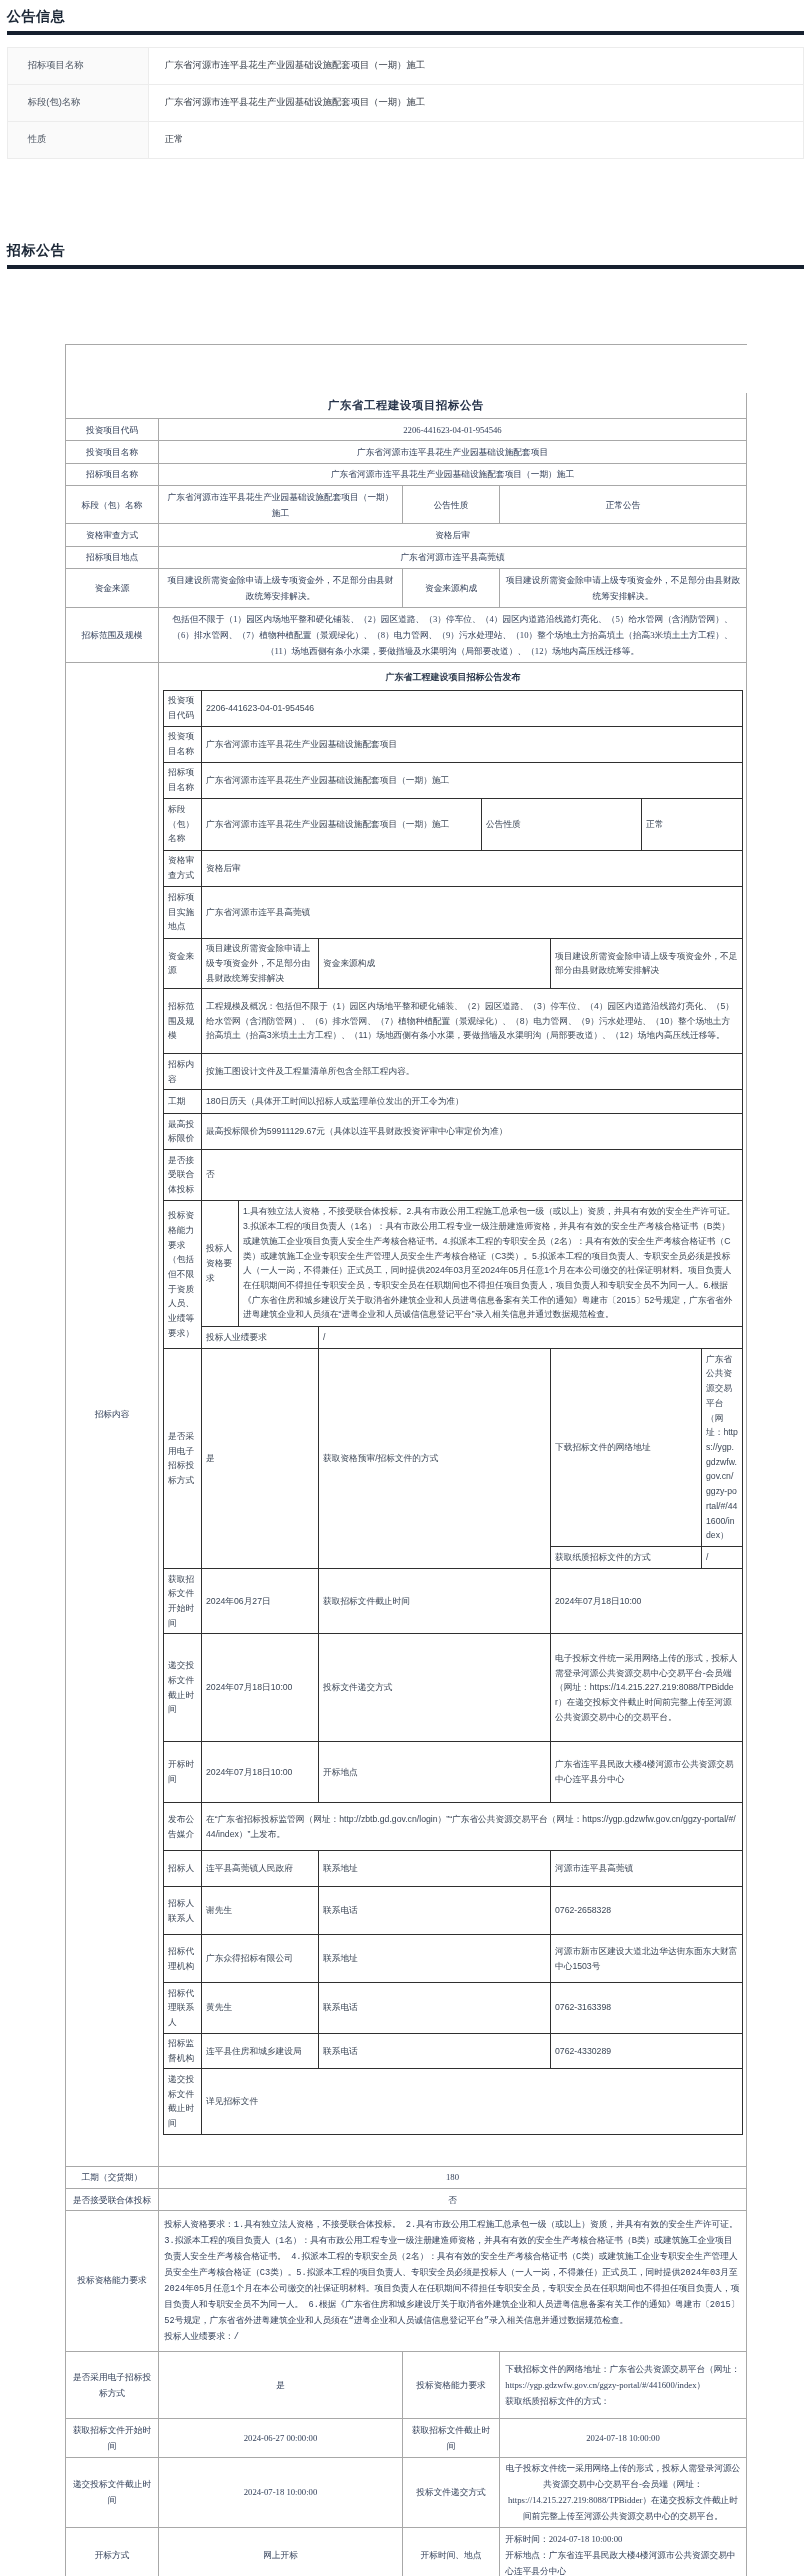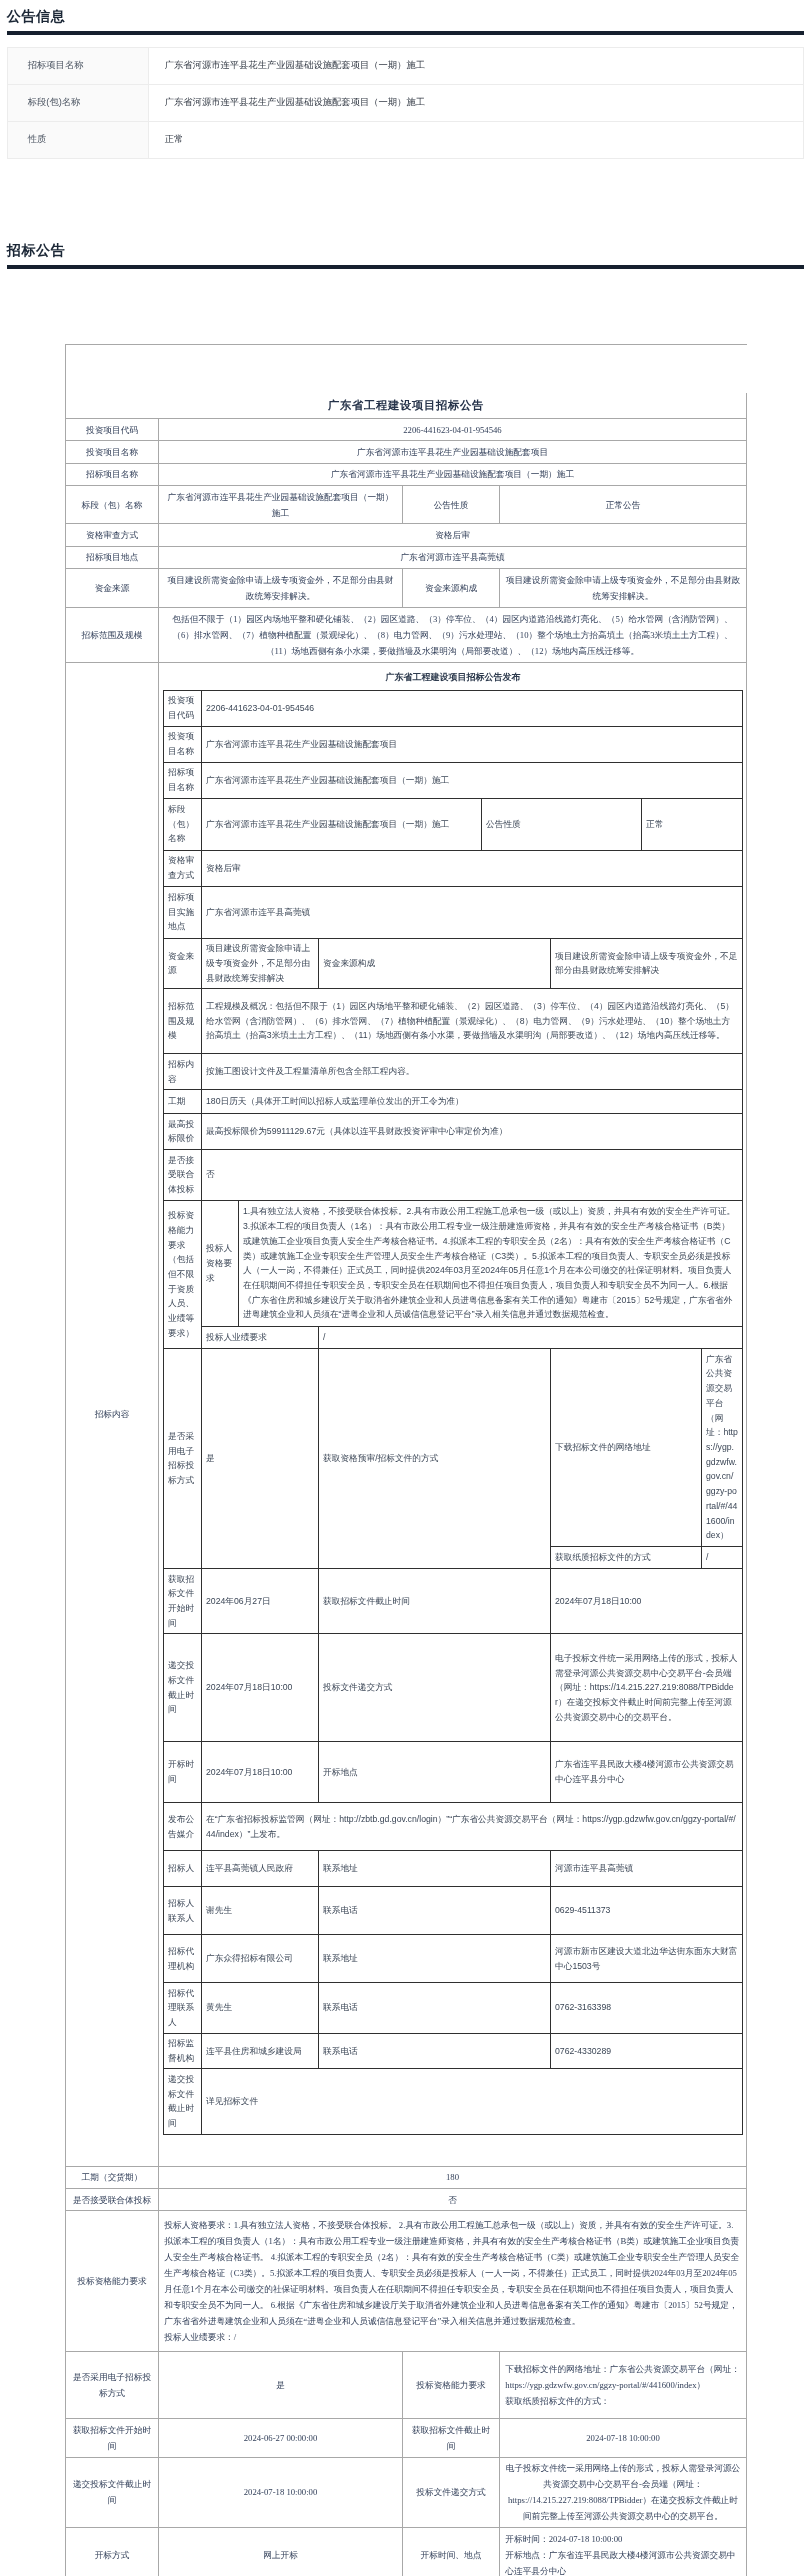--- a/index.html
+++ b/index.html
@@ -55,21 +55,21 @@
   .ih80{min-height:53px;} .ih160{min-height:107px;} .ih90{min-height:60px;} .ih70{min-height:47px;}
   .ih56{min-height:37px;} .ih51{min-height:34px;} .ih88{min-height:59px;}
   .isub{flex:1;display:flex;flex-direction:column;}
   .isub-row{display:flex;flex:1;border-bottom:1.3px solid #2f2f2f;}
   .isub-row:last-child{border-bottom:none;}
   .qual-l{width:37px;flex:0 0 37px;}
   .d1{width:151px;flex:0 0 151px;}
   .d2{flex:1;}
 
   
-  .b-qual{min-height:141px;} .b-etender{min-height:67px;} .b-get{min-height:35px;}
+  .b-qual{min-height:141px;font-family:Liberation Mono, monospace;} .b-etender{min-height:67px;} .b-get{min-height:35px;}
   .b-submit{min-height:51px;} .b-open{min-height:37px;} .b29{min-height:19.3px;}
 </style>
 </head>
 <body>
 
 <div>
   <div class="sec-heading">公告信息</div>
   <div class="sec-rule"></div>
   <div class="info-table">
     <div class="info-row">
@@ -248,21 +248,21 @@
           <div class="irow">
             <div class="ic iw-a ih52">招标人</div>
             <div class="ic iw-b ih52">连平县高莞镇人民政府</div>
             <div class="ic iw-c ih52">联系地址</div>
             <div class="ic iw-d ih52">河源市连平县高莞镇</div>
           </div>
           <div class="irow">
             <div class="ic iw-a ih70">招标人联系人</div>
             <div class="ic iw-b ih70">谢先生</div>
             <div class="ic iw-c ih70">联系电话</div>
-            <div class="ic iw-d ih70">0629-4511373</div>
+            <div class="ic iw-d ih70">0762-2658328</div>
           </div>
           <div class="irow">
             <div class="ic iw-a ih70">招标代理机构</div>
             <div class="ic iw-b ih70">广东众得招标有限公司</div>
             <div class="ic iw-c ih70">联系地址</div>
             <div class="ic iw-d ih70">河源市新市区建设大道北边华达街东面东大财富中心1503号</div>
           </div>
           <div class="irow">
             <div class="ic iw-a ih56">招标代理联系人</div>
             <div class="ic iw-b ih56">黄先生</div>

